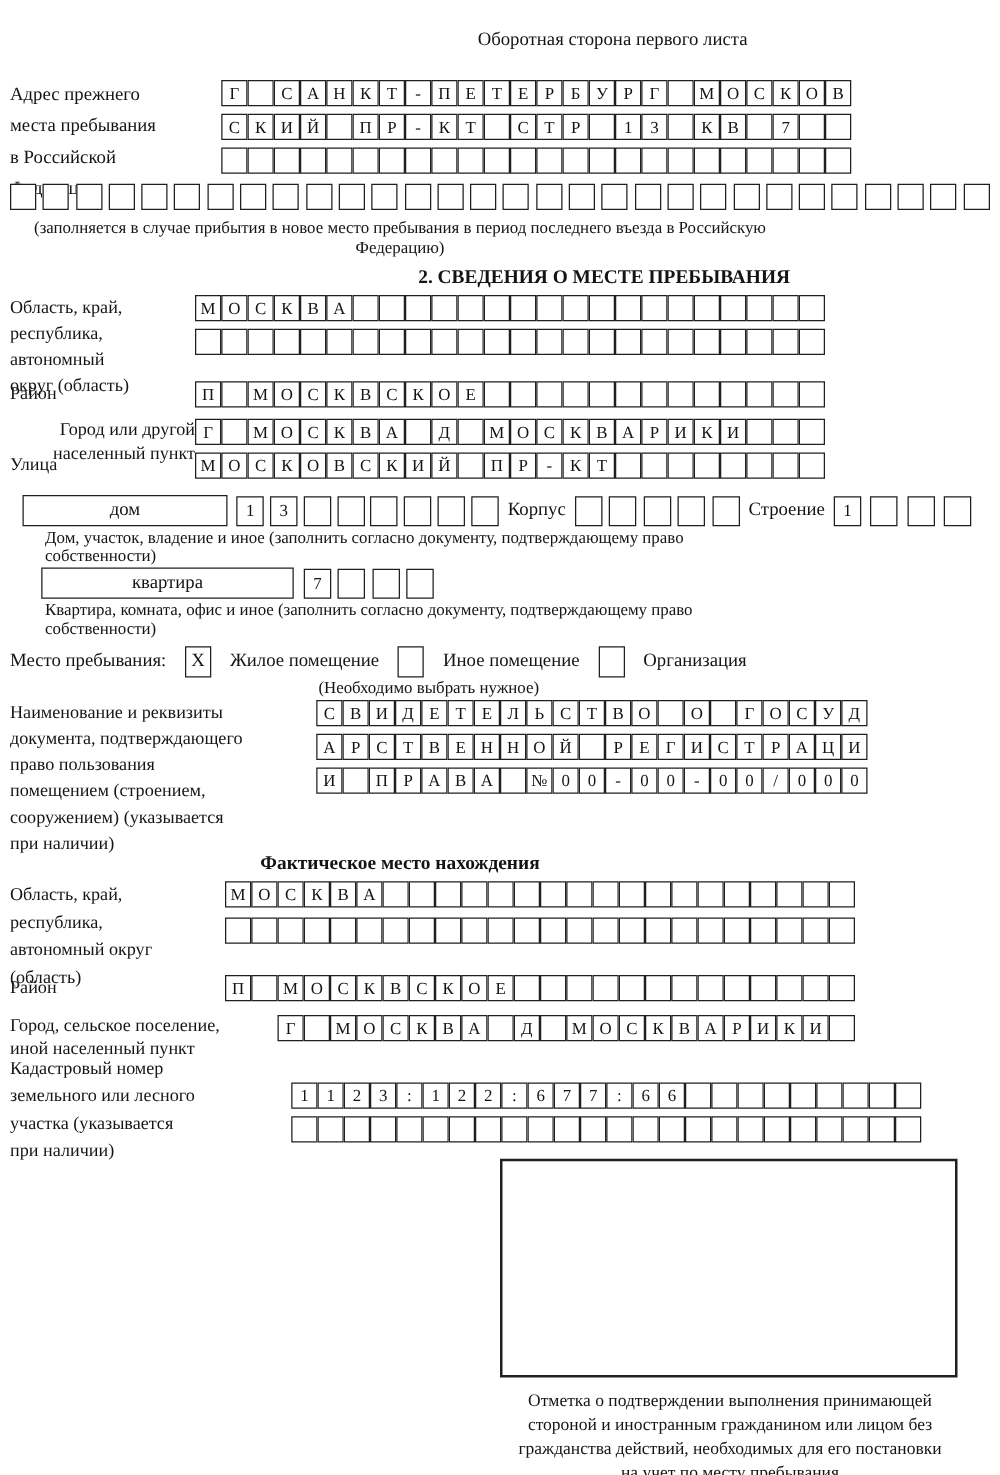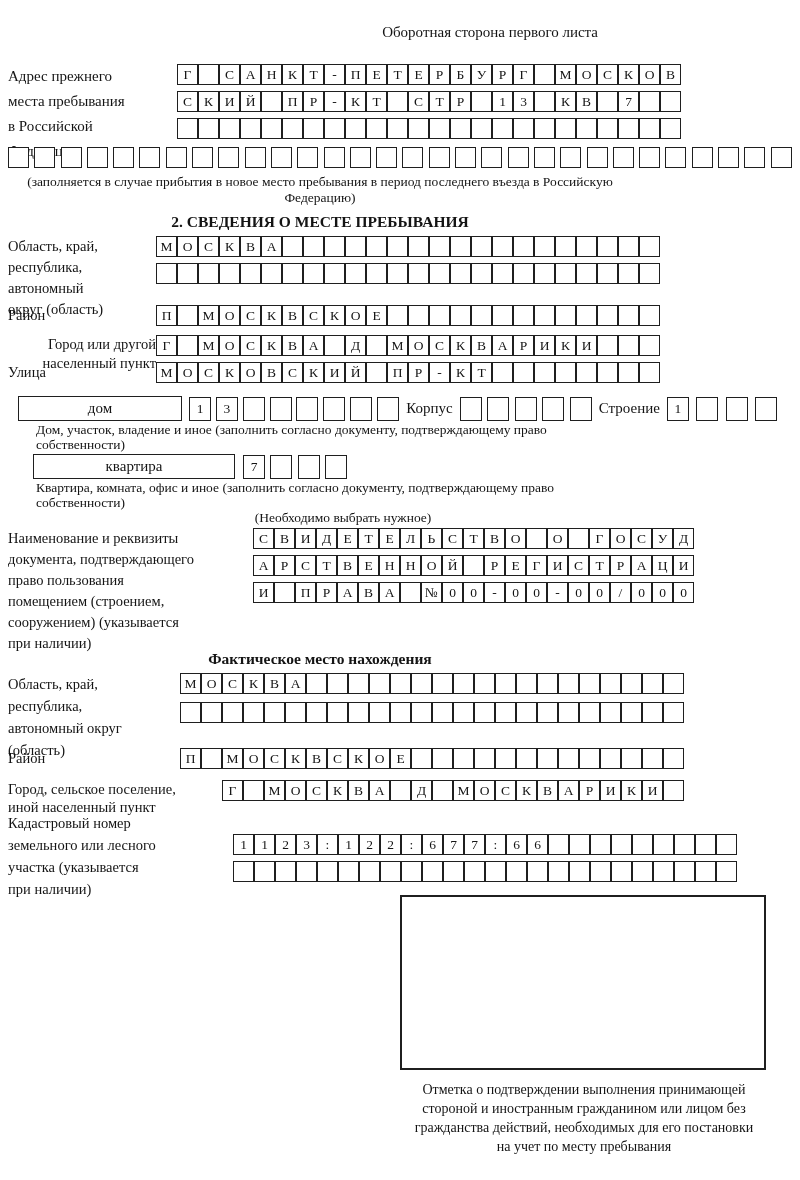--- a/index.html
+++ b/index.html
@@ -17,21 +17,21 @@
   .cell{width:21px;height:21px;box-sizing:border-box;border:1.6px solid #1f1f1f;
         display:flex;align-items:center;justify-content:center;
         font-size:13.5px;line-height:1;background:#fff;flex:none;}
 
   
   .blk-a{margin-top:24px;}
   .blk-a .lbl{width:169px;height:75px;line-height:25px;font-size:15px;}
   .crow.full{width:784px;margin-top:2px;}
 
   .note-c{text-align:center;font-size:13.5px;line-height:16px;margin-top:6px;}
-  .h2{ text-align:center;font-weight:bold;font-size:15.5px;line-height:17px;margin-top:7px;}
+  .h2{ text-align:right;font-weight:bold;font-size:15.5px;line-height:17px;margin-top:7px;}
 
   
   .blk-b1{margin-top:6px;}
   .blk-b1 .lbl{width:148px;height:48px;}
   .blk-b{margin-top:0;}
   .blk-b .lbl{width:148px;height:21px;}
   .blk-b .lbl.two{line-height:19px;}
   .blk-raion{margin-top:15px;}
   .blk-city{margin-top:3px;text-align:right;}
 
@@ -409,20 +409,29 @@
     <div class="fld-box kv">квартира</div>
     <div class="apt-cells">
         <div class="cell">7</div>
         <div class="cell"></div>
         <div class="cell"></div>
         <div class="cell"></div>
       </div>
   </div>
   <div class="caption">Квартира, комната, офис и иное (заполнить согласно документу, подтверждающему право собственности)</div>
 
+  <div class="stay-row">
+    <span>Место пребывания:</span>
+    <span class="chk">X</span>
+    <span>Жилое помещение</span>
+    <span class="chk"></span>
+    <span>Иное помещение</span>
+    <span class="chk"></span>
+    <span>Организация</span>
+  </div>
   <div class="hint">(Необходимо выбрать нужное)</div>
 
   <div class="blk blk-c">
     <div class="lbl">
       <div>Наименование и реквизиты</div>
       <div>документа, подтверждающего</div>
       <div>право пользования</div>
       <div>помещением (строением,</div>
       <div>сооружением) (указывается</div>
       <div>при наличии)</div>

